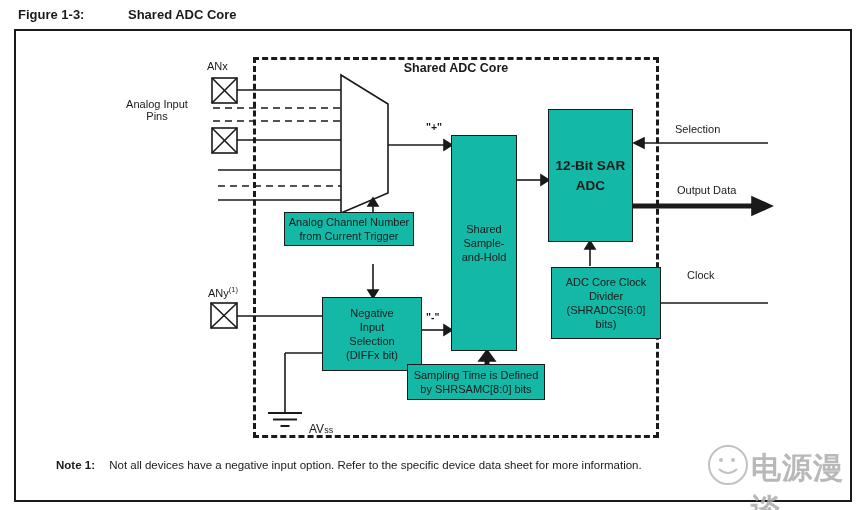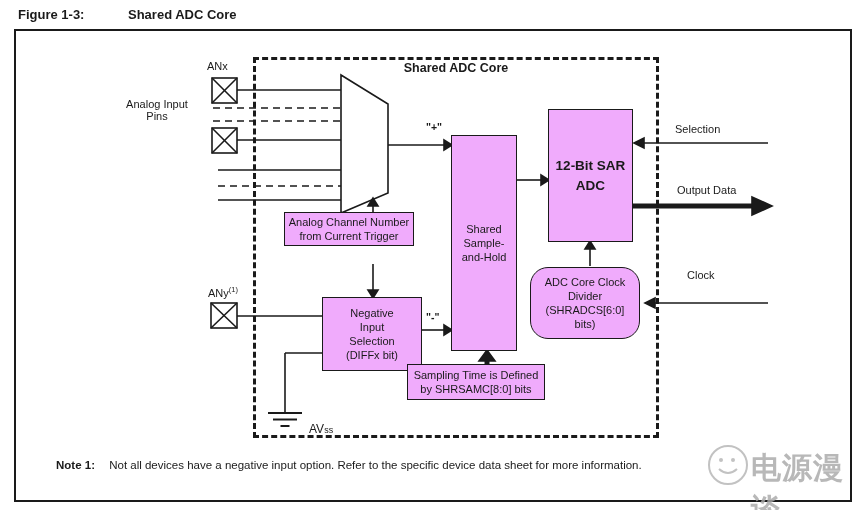--- a/index.html
+++ b/index.html
@@ -8,21 +8,21 @@
   .abs{position:absolute;}
   .fig-label{top:7px;left:18px;font-size:13px;font-weight:bold;}
   .fig-title{top:7px;left:128px;font-size:13px;font-weight:bold;}
   .outer-border{left:14px;top:29px;width:838px;height:473px;border:2px solid #1a1a1a;
         box-sizing:border-box;background:#fff;}
   .dashed-box{left:253px;top:57px;width:406px;height:381px;border:3px dashed #1a1a1a;
         box-sizing:border-box;background:transparent;z-index:1;}
   .shared-label{top:61px;left:253px;width:406px;text-align:center;font-weight:bold;
         font-size:12.5px;z-index:4;}
   svg.overlay{position:absolute;left:0;top:0;z-index:2;pointer-events:none;}
-  .dbox{position:absolute;background:#f0abfc;border:1.6px solid #1a1a1a;box-sizing:border-box;
+  .dbox{position:absolute;background:#14b8a6;border:1.6px solid #1a1a1a;box-sizing:border-box;
         display:flex;align-items:center;justify-content:center;text-align:center;
         font-size:11px;line-height:1.28;white-space:pre-line;z-index:3;}
   .sar{font-weight:bold;font-size:13.5px;line-height:1.45;}
   .lbl{position:absolute;font-size:11px;z-index:4;white-space:pre-line;}
   .ctr{text-align:center;}
   .sign{font-weight:bold;font-size:10.5px;}
   .note-row{position:absolute;left:47px;top:459px;font-size:11.5px;z-index:4;margin-left:9px;}
   .note-label{font-weight:bold;}
   .note-text{margin-left:11px;}
   sup{font-size:7.5px;vertical-align:super;}
@@ -114,21 +114,21 @@
 from Current Trigger</div>
   <div class="dbox" style="left:322px;top:297px;width:100px;height:74px;">Negative
 Input
 Selection
 (DIFFx bit)</div>
   <div class="dbox" style="left:451px;top:135px;width:66px;height:216px;">Shared
 Sample-
 and-Hold</div>
   <div class="dbox sar" style="left:548px;top:109px;width:85px;height:133px;">12-Bit SAR
 ADC</div>
-  <div class="dbox" style="left:530px;top:267px;width:110px;height:72px;border-radius:18px;">ADC Core Clock
+  <div class="dbox" style="left:551px;top:267px;width:110px;height:72px;">ADC Core Clock
 Divider
 (SHRADCS[6:0]
 bits)</div>
   <div class="dbox" style="left:407px;top:364px;width:138px;height:36px;">Sampling Time is Defined
 by SHRSAMC[8:0] bits</div>
 
   <span class="lbl" style="left:207px;top:60px;">ANx</span>
   <div class="lbl ctr" style="left:106px;top:98px;width:102px;">Analog Input
 Pins</div>
   <span class="lbl" style="left:208px;top:285px;"><span>ANy</span><sup>(1)</sup></span>

